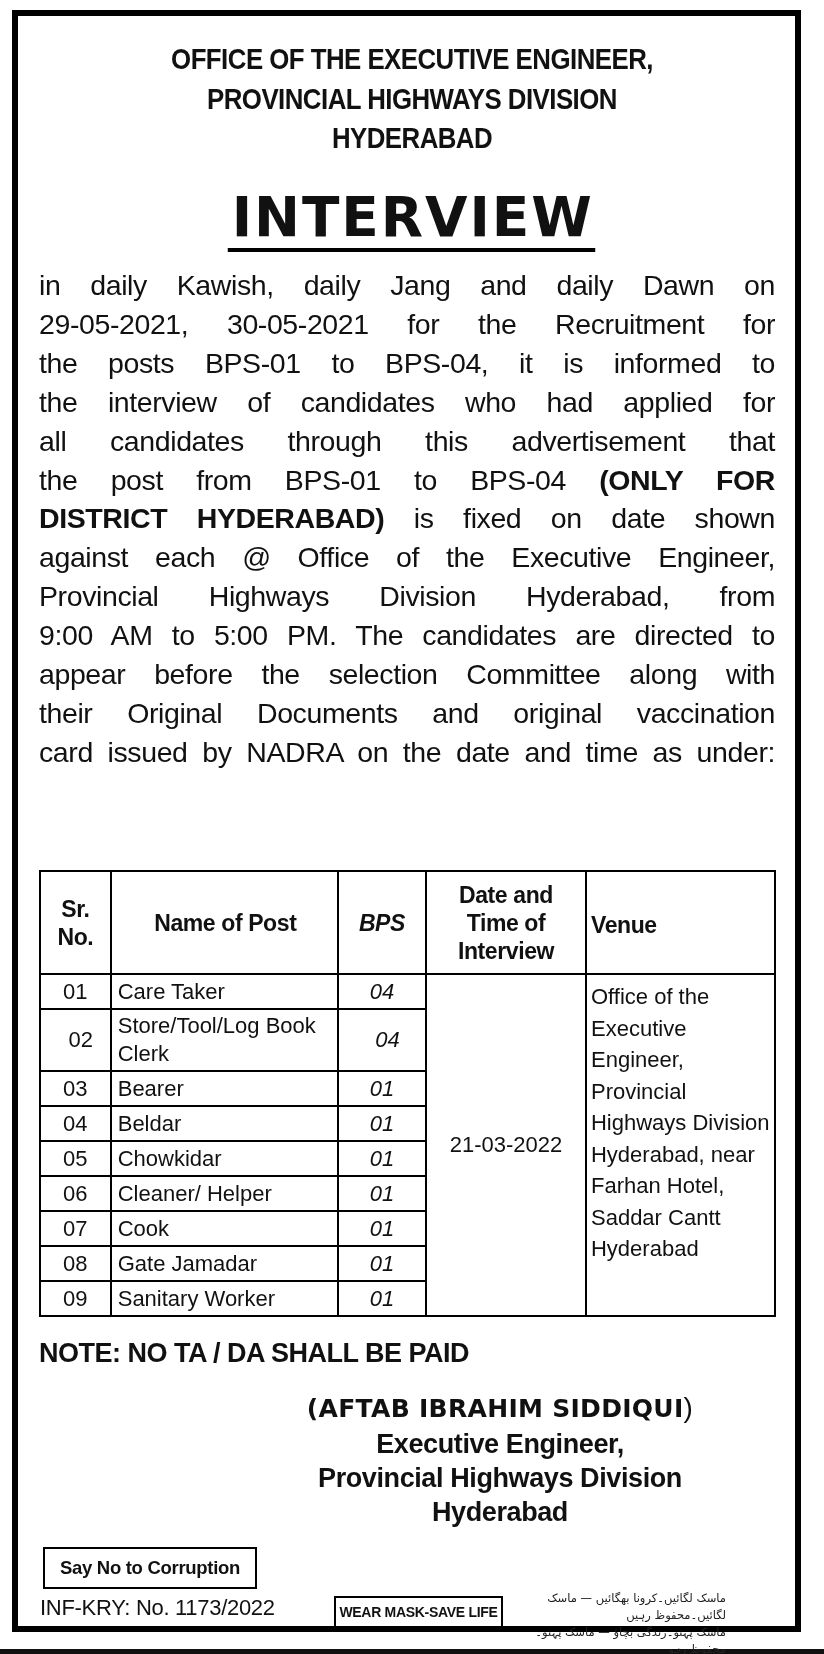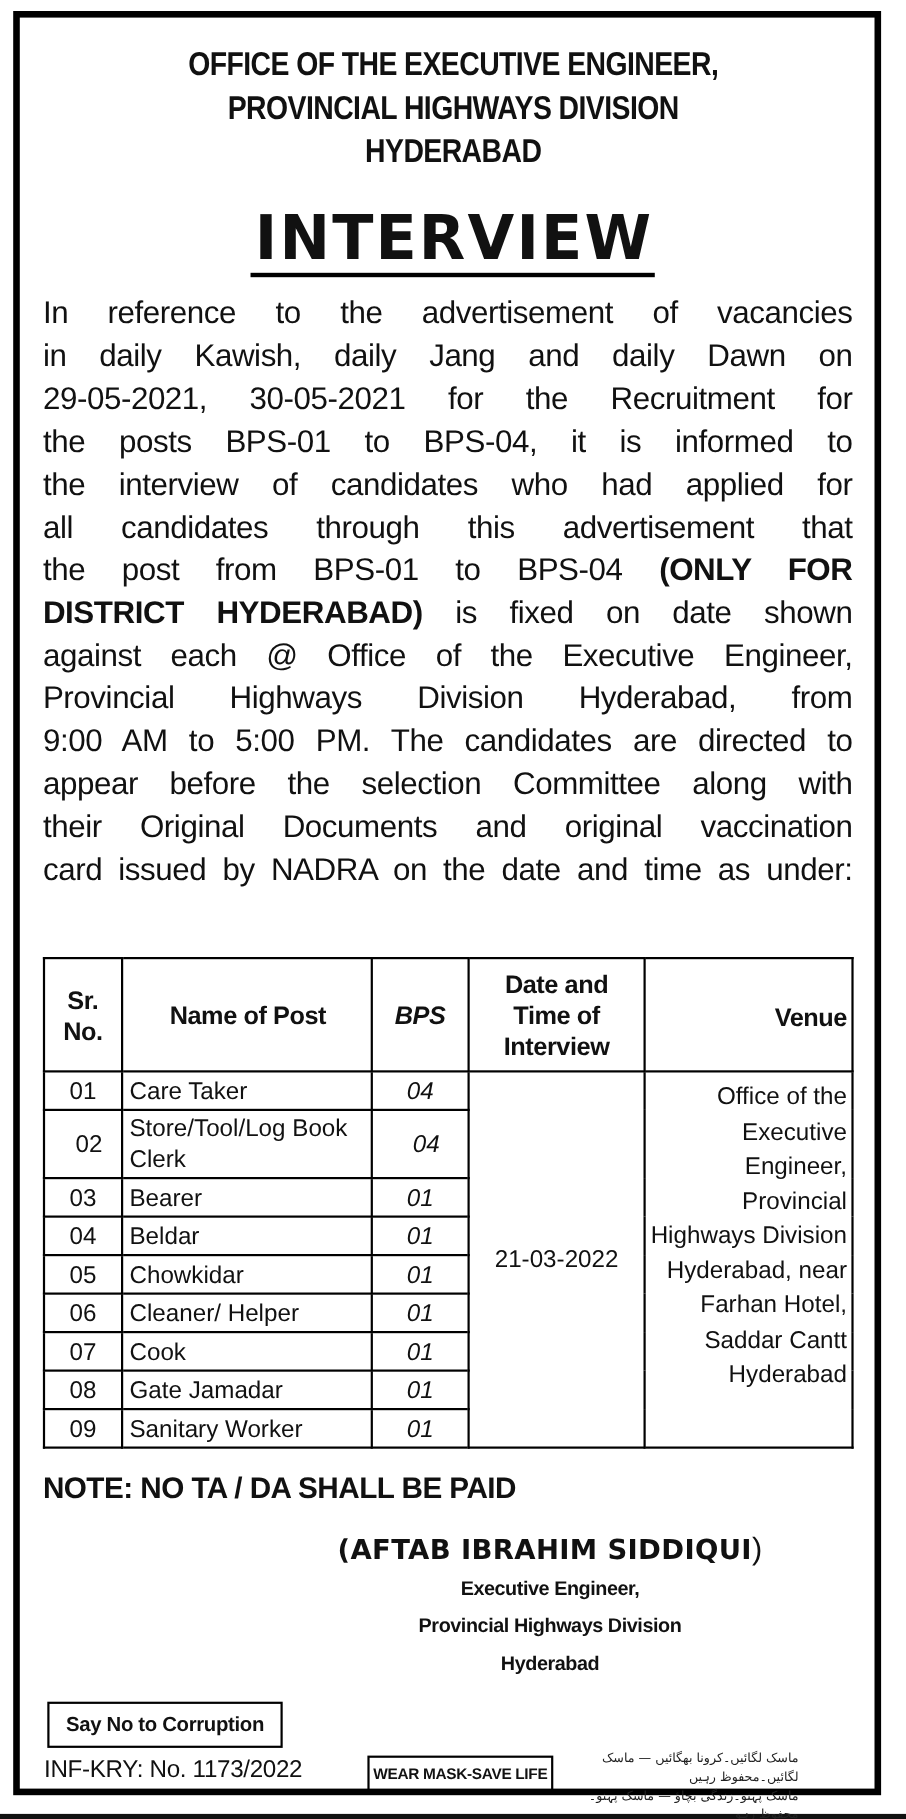--- a/index.html
+++ b/index.html
@@ -20,28 +20,28 @@
   .b { font-weight: bold; }
 
   table.sched { position: absolute; left: 39px; top: 870px; width: 737px; border-collapse: collapse; font-size: 22px; }
   table.sched td, table.sched th { border: 2px solid #000; padding: 0 4px; }
   table.sched th { font-weight: bold; font-size: 23px; line-height: 28px; height: 95px; letter-spacing: -0.4px; }
   table.sched td { height: 33px; line-height: 28px; }
   .c-sr { width: 52px; text-align: center; }
   .c-name { width: 222px; text-align: left; padding-left: 6px !important; }
   .c-bps { width: 70px; text-align: center; font-style: italic; }
   .c-date { width: 155px; text-align: center; vertical-align: middle; }
-  .c-venue { width: 185px; text-align: right; vertical-align: top; line-height: 31.5px !important; padding-top: 6px !important; border-radius: 22px; }
+  .c-venue { width: 185px; text-align: left; vertical-align: top; line-height: 31.5px !important; padding-top: 6px !important; border-radius: 22px; }
   tr.tall td { height: 60px; padding-left: 15px; }
 
   .note { position: absolute; left: 39px; top: 1338px; font-weight: bold; font-size: 27px; letter-spacing: -0.5px; }
   .sign { position: absolute; left: 265px; top: 1390px; width: 470px; text-align: center; font-weight: bold; }
   .sign-name { font-family: "DejaVu Sans", sans-serif; font-size: 25px; letter-spacing: 0.3px; line-height: 36px; }
   .sign-name .paren { font-family: "Liberation Sans", sans-serif; font-weight: normal; font-size: 28px; }
-  .sign-line { font-size: 18px; line-height: 34px; letter-spacing: -0.4px; }
+  .sign-line { font-size: 27px; line-height: 34px; letter-spacing: -0.4px; }
 
   .corrupt-box { position: absolute; left: 43px; top: 1547px; width: 210px; height: 38px; border: 2px solid #000; font-weight: bold; font-size: 18.5px; line-height: 38px; text-align: center; letter-spacing: -0.3px; }
   .ref { position: absolute; left: 40px; top: 1595px; font-size: 22px; letter-spacing: -0.3px; }
   .mask-box { position: absolute; left: 334px; top: 1596px; width: 165px; height: 29px; border: 2px solid #000; font-weight: bold; font-size: 14px; line-height: 29px; text-align: center; letter-spacing: -0.3px; }
   .urdu { position: absolute; left: 516px; top: 1590px; width: 210px; font-size: 11.5px; line-height: 17px; direction: rtl; text-align: right; font-family: "DejaVu Sans", sans-serif; color: #222; }
 </style>
 </head>
 <body>
 
 <div class="frame"></div>
@@ -49,21 +49,20 @@
 
 <div class="hdr hdr1">OFFICE OF THE EXECUTIVE ENGINEER,</div>
 <div class="hdr hdr2">PROVINCIAL HIGHWAYS DIVISION</div>
 <div class="hdr hdr3">HYDERABAD</div>
 
 <div class="title-wrap">
   <span class="title">INTERVIEW</span>
 </div>
 
 <div class="body-text">
-  <span class="bline">In reference to the advertisement of vacancies</span>
   <span class="bline">in daily Kawish, daily Jang and daily Dawn on</span>
   <span class="bline">29-05-2021, 30-05-2021 for the Recruitment for</span>
   <span class="bline">the posts BPS-01 to BPS-04, it is informed to</span>
   <span class="bline">the interview of candidates who had applied for</span>
   <span class="bline">all candidates through this advertisement that</span>
   <span class="bline"><span>the post from BPS-01 to BPS-04</span> <span class="b">(ONLY FOR</span></span>
   <span class="bline"><span class="b">DISTRICT HYDERABAD)</span> <span>is fixed on date shown</span></span>
   <span class="bline">against each @ Office of the Executive Engineer,</span>
   <span class="bline">Provincial Highways Division Hyderabad, from</span>
   <span class="bline">9:00 AM to 5:00 PM. The candidates are directed to</span>

